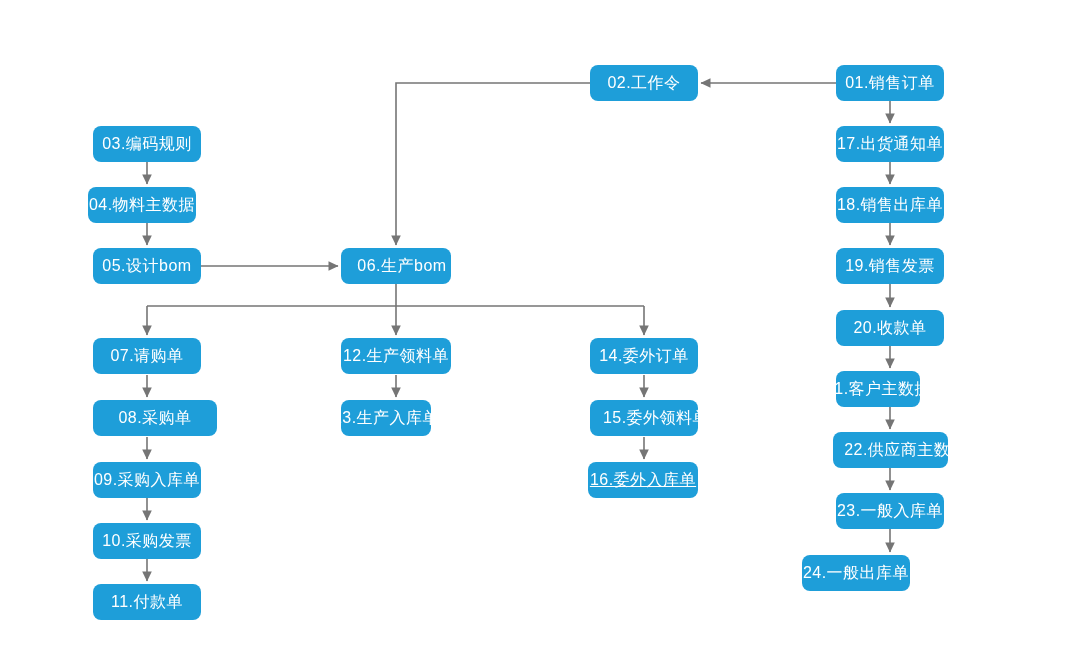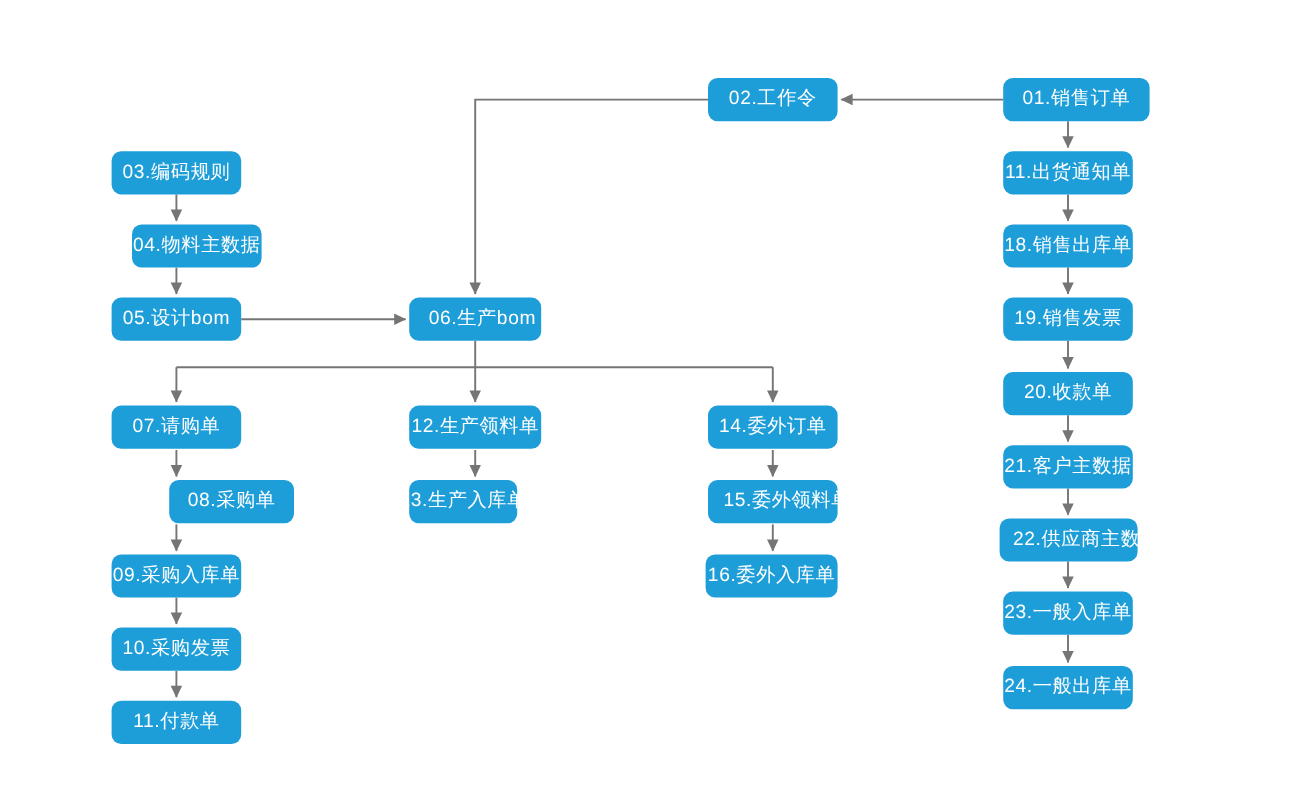--- a/index.html
+++ b/index.html
@@ -65,37 +65,37 @@
       <polyline points="644,437 644,459" fill="none" stroke="#757575" stroke-width="1.6" marker-end="url(#arrowhead)"></polyline>
       <polyline points="890,101 890,123" fill="none" stroke="#757575" stroke-width="1.6" marker-end="url(#arrowhead)"></polyline>
       <polyline points="890,162 890,184" fill="none" stroke="#757575" stroke-width="1.6" marker-end="url(#arrowhead)"></polyline>
       <polyline points="890,223 890,245" fill="none" stroke="#757575" stroke-width="1.6" marker-end="url(#arrowhead)"></polyline>
       <polyline points="890,284 890,307" fill="none" stroke="#757575" stroke-width="1.6" marker-end="url(#arrowhead)"></polyline>
       <polyline points="890,346 890,368" fill="none" stroke="#757575" stroke-width="1.6" marker-end="url(#arrowhead)"></polyline>
       <polyline points="890,407 890,429" fill="none" stroke="#757575" stroke-width="1.6" marker-end="url(#arrowhead)"></polyline>
       <polyline points="890,468 890,490" fill="none" stroke="#757575" stroke-width="1.6" marker-end="url(#arrowhead)"></polyline>
       <polyline points="890,529 890,552" fill="none" stroke="#757575" stroke-width="1.6" marker-end="url(#arrowhead)"></polyline>
     </svg>
-<div class="node" style="left: 836px; top: 65px; width: 122px; height: 36px;">01.销售订单</div>
+<div class="node" style="left: 836px; top: 65px; width: 108px; height: 36px;">01.销售订单</div>
     <div class="node" style="left: 590px; top: 65px; width: 108px; height: 36px;">02.工作令</div>
     <div class="node" style="left: 93px; top: 126px; width: 108px; height: 36px;">03.编码规则</div>
-    <div class="node" style="left: 110px; top: 187px; width: 108px; height: 36px;">04.物料主数据</div>
+    <div class="node" style="left: 88px; top: 187px; width: 108px; height: 36px;">04.物料主数据</div>
     <div class="node" style="left: 93px; top: 248px; width: 108px; height: 36px;">05.设计bom</div>
     <div class="node" style="left: 341px; top: 248px; width: 110px; height: 36px; padding-left: 12px;">06.生产bom</div>
     <div class="node" style="left: 93px; top: 338px; width: 108px; height: 36px;">07.请购单</div>
-    <div class="node" style="left: 93px; top: 400px; width: 104px; height: 36px; margin-left: 48px;">08.采购单</div>
+    <div class="node" style="left: 93px; top: 400px; width: 124px; height: 36px;">08.采购单</div>
     <div class="node" style="left: 93px; top: 462px; width: 108px; height: 36px;">09.采购入库单</div>
     <div class="node" style="left: 93px; top: 523px; width: 108px; height: 36px;">10.采购发票</div>
     <div class="node" style="left: 93px; top: 584px; width: 108px; height: 36px;">11.付款单</div>
     <div class="node" style="left: 341px; top: 338px; width: 110px; height: 36px;">12.生产领料单</div>
     <div class="node" style="left: 341px; top: 400px; width: 90px; height: 36px;">13.生产入库单</div>
     <div class="node" style="left: 590px; top: 338px; width: 108px; height: 36px;">14.委外订单</div>
     <div class="node" style="left: 590px; top: 400px; width: 108px; height: 36px; padding-left: 24px;">15.委外领料单</div>
-    <div class="node" style="left: 588px; top: 462px; width: 110px; height: 36px;">16.委外入库单</div>
-    <div class="node" style="left: 836px; top: 126px; width: 108px; height: 36px;">11.出货通知单</div>
+    <div class="node" style="left: 588px; top: 462px; width: 110px; height: 36px; text-decoration: underline;">16.委外入库单</div>
+    <div class="node" style="left: 836px; top: 126px; width: 108px; height: 36px;">17.出货通知单</div>
     <div class="node" style="left: 836px; top: 187px; width: 108px; height: 36px;">18.销售出库单</div>
     <div class="node" style="left: 836px; top: 248px; width: 108px; height: 36px;">19.销售发票</div>
     <div class="node" style="left: 836px; top: 310px; width: 108px; height: 36px;">20.收款单</div>
-    <div class="node" style="left: 836px; top: 371px; width: 108px; height: 36px;">21.客户主数据</div>
+    <div class="node" style="left: 836px; top: 371px; width: 84px; height: 36px;">21.客户主数据</div>
     <div class="node" style="left: 833px; top: 432px; width: 115px; height: 36px; padding-left: 30px;">22.供应商主数据</div>
     <div class="node" style="left: 836px; top: 493px; width: 108px; height: 36px;">23.一般入库单</div>
-    <div class="node" style="left: 836px; top: 555px; width: 108px; height: 36px;">24.一般出库单</div>
+    <div class="node" style="left: 802px; top: 555px; width: 108px; height: 36px;">24.一般出库单</div>
   </div>
 
 </body></html>

